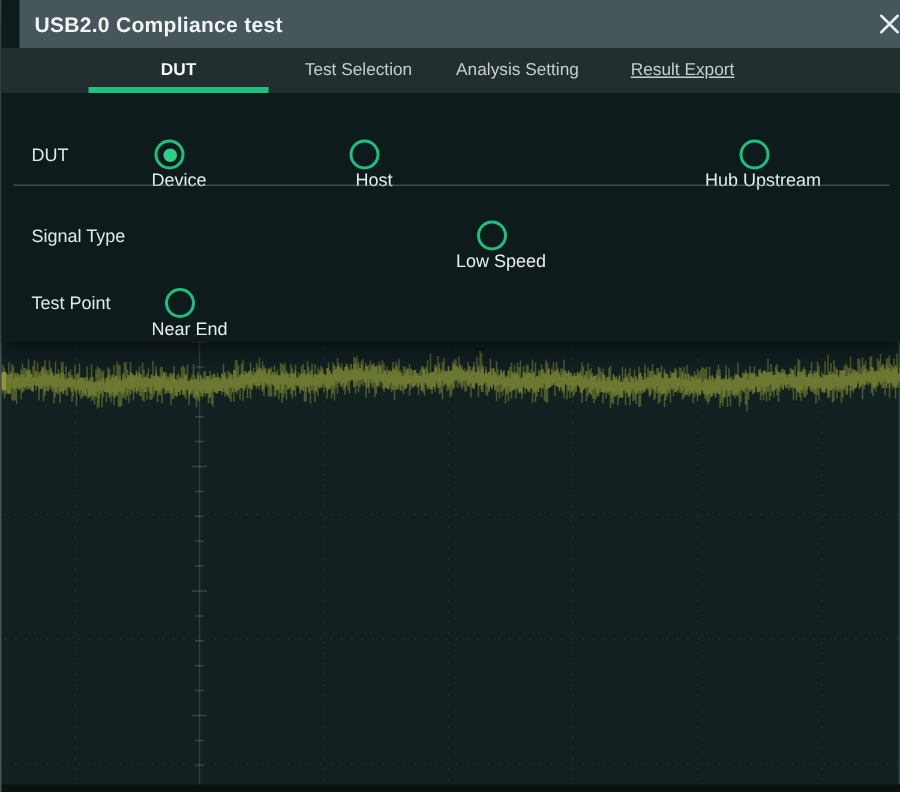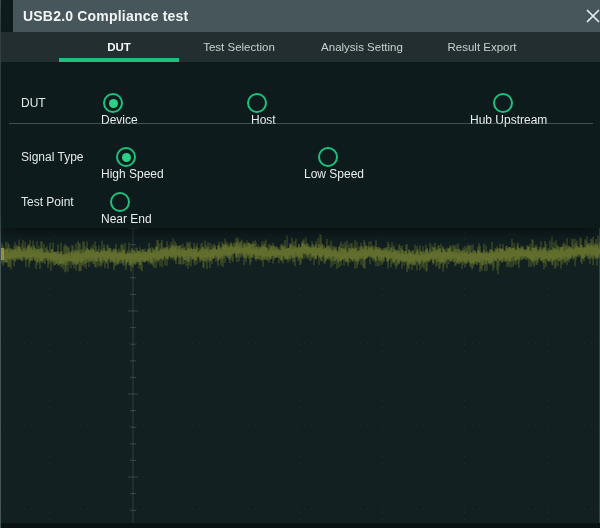--- a/index.html
+++ b/index.html
@@ -45,21 +45,21 @@
     position:absolute;top:0;width:120px;height:30px;cursor:pointer;
     display:flex;align-items:center;justify-content:center;
     font-size:11.5px;color:#c7d0d0;
   }
   .tab.selected{color:#f5f8f8;font-weight:bold;}
   .tab .underline{
     display:none;position:absolute;left:0;bottom:0;width:120px;height:4px;
     background:var(--accent-green,#1fc07d);
   }
   .tab.selected .underline{display:block;}
-  .tab-0{left:58px;} .tab-1{left:178px;} .tab-2{left:301px;align-items:center;} .tab-3{left:421px;}
+  .tab-0{left:58px;} .tab-1{left:178px;} .tab-2{left:284px;align-items:center;} .tab-3{left:394px;text-decoration:underline;}
   
   .panel{position:absolute;left:0;top:62px;width:600px;height:166px;}
   .row-label{
     position:absolute;left:20px;height:20px;line-height:20px;
     font-size:12px;color:#e2e8e8;
   }
   .radio{
     position:absolute;height:20px;display:flex;align-items:center;
     cursor:pointer;
     flex-direction:column;
@@ -72,21 +72,21 @@
     content:"";position:absolute;left:50%;top:50%;width:9px;height:9px;
     margin:-4.5px 0 0 -4.5px;border-radius:50%;
     background:var(--accent-green-bright,#2bd286);
   }
   .radio .rlabel{margin-left:12px;font-size:12px;color:#e8eded;white-space:nowrap;}
   .divider{
     position:absolute;left:8px;right:8px;top:61px;height:1px;
     background:rgba(120,145,145,.45);
   }
   .y-dut{top:31px;} .y-sig{top:85px;} .y-tp{top:130px;}
-  .c1{left:88px;} .c2{left:206px;padding-left:32px;} .c3{left:291px;} .c4{left:457px;text-align:right;}
+  .c1{left:88px;} .c2{left:192px;padding-left:32px;} .c3{left:291px;} .c4{left:457px;text-align:right;}
 </style>
 </head>
 <body>
 
 <div class="screen">
 
   <div class="scope">
     <svg id="scope-svg" width="600" height="300" xmlns="http://www.w3.org/2000/svg">
         <path d="M2 115h1.2M9 115h1.2M16 115h1.2M23 115h1.2M30 115h1.2M37 115h1.2M44 115h1.2M51 115h1.2M58 115h1.2M65 115h1.2M72 115h1.2M79 115h1.2M86 115h1.2M93 115h1.2M100 115h1.2M107 115h1.2M114 115h1.2M121 115h1.2M128 115h1.2M135 115h1.2M142 115h1.2M149 115h1.2M156 115h1.2M163 115h1.2M170 115h1.2M177 115h1.2M184 115h1.2M191 115h1.2M198 115h1.2M205 115h1.2M212 115h1.2M219 115h1.2M226 115h1.2M233 115h1.2M240 115h1.2M247 115h1.2M254 115h1.2M261 115h1.2M268 115h1.2M275 115h1.2M282 115h1.2M289 115h1.2M296 115h1.2M303 115h1.2M310 115h1.2M317 115h1.2M324 115h1.2M331 115h1.2M338 115h1.2M345 115h1.2M352 115h1.2M359 115h1.2M366 115h1.2M373 115h1.2M380 115h1.2M387 115h1.2M394 115h1.2M401 115h1.2M408 115h1.2M415 115h1.2M422 115h1.2M429 115h1.2M436 115h1.2M443 115h1.2M450 115h1.2M457 115h1.2M464 115h1.2M471 115h1.2M478 115h1.2M485 115h1.2M492 115h1.2M499 115h1.2M506 115h1.2M513 115h1.2M520 115h1.2M527 115h1.2M534 115h1.2M541 115h1.2M548 115h1.2M555 115h1.2M562 115h1.2M569 115h1.2M576 115h1.2M583 115h1.2M590 115h1.2M597 115h1.2M2 198h1.2M9 198h1.2M16 198h1.2M23 198h1.2M30 198h1.2M37 198h1.2M44 198h1.2M51 198h1.2M58 198h1.2M65 198h1.2M72 198h1.2M79 198h1.2M86 198h1.2M93 198h1.2M100 198h1.2M107 198h1.2M114 198h1.2M121 198h1.2M128 198h1.2M135 198h1.2M142 198h1.2M149 198h1.2M156 198h1.2M163 198h1.2M170 198h1.2M177 198h1.2M184 198h1.2M191 198h1.2M198 198h1.2M205 198h1.2M212 198h1.2M219 198h1.2M226 198h1.2M233 198h1.2M240 198h1.2M247 198h1.2M254 198h1.2M261 198h1.2M268 198h1.2M275 198h1.2M282 198h1.2M289 198h1.2M296 198h1.2M303 198h1.2M310 198h1.2M317 198h1.2M324 198h1.2M331 198h1.2M338 198h1.2M345 198h1.2M352 198h1.2M359 198h1.2M366 198h1.2M373 198h1.2M380 198h1.2M387 198h1.2M394 198h1.2M401 198h1.2M408 198h1.2M415 198h1.2M422 198h1.2M429 198h1.2M436 198h1.2M443 198h1.2M450 198h1.2M457 198h1.2M464 198h1.2M471 198h1.2M478 198h1.2M485 198h1.2M492 198h1.2M499 198h1.2M506 198h1.2M513 198h1.2M520 198h1.2M527 198h1.2M534 198h1.2M541 198h1.2M548 198h1.2M555 198h1.2M562 198h1.2M569 198h1.2M576 198h1.2M583 198h1.2M590 198h1.2M597 198h1.2M2 281h1.2M9 281h1.2M16 281h1.2M23 281h1.2M30 281h1.2M37 281h1.2M44 281h1.2M51 281h1.2M58 281h1.2M65 281h1.2M72 281h1.2M79 281h1.2M86 281h1.2M93 281h1.2M100 281h1.2M107 281h1.2M114 281h1.2M121 281h1.2M128 281h1.2M135 281h1.2M142 281h1.2M149 281h1.2M156 281h1.2M163 281h1.2M170 281h1.2M177 281h1.2M184 281h1.2M191 281h1.2M198 281h1.2M205 281h1.2M212 281h1.2M219 281h1.2M226 281h1.2M233 281h1.2M240 281h1.2M247 281h1.2M254 281h1.2M261 281h1.2M268 281h1.2M275 281h1.2M282 281h1.2M289 281h1.2M296 281h1.2M303 281h1.2M310 281h1.2M317 281h1.2M324 281h1.2M331 281h1.2M338 281h1.2M345 281h1.2M352 281h1.2M359 281h1.2M366 281h1.2M373 281h1.2M380 281h1.2M387 281h1.2M394 281h1.2M401 281h1.2M408 281h1.2M415 281h1.2M422 281h1.2M429 281h1.2M436 281h1.2M443 281h1.2M450 281h1.2M457 281h1.2M464 281h1.2M471 281h1.2M478 281h1.2M485 281h1.2M492 281h1.2M499 281h1.2M506 281h1.2M513 281h1.2M520 281h1.2M527 281h1.2M534 281h1.2M541 281h1.2M548 281h1.2M555 281h1.2M562 281h1.2M569 281h1.2M576 281h1.2M583 281h1.2M590 281h1.2M597 281h1.2M49 4v1.2M49 11v1.2M49 18v1.2M49 25v1.2M49 32v1.2M49 39v1.2M49 46v1.2M49 53v1.2M49 60v1.2M49 67v1.2M49 74v1.2M49 81v1.2M49 88v1.2M49 95v1.2M49 102v1.2M49 109v1.2M49 116v1.2M49 123v1.2M49 130v1.2M49 137v1.2M49 144v1.2M49 151v1.2M49 158v1.2M49 165v1.2M49 172v1.2M49 179v1.2M49 186v1.2M49 193v1.2M49 200v1.2M49 207v1.2M49 214v1.2M49 221v1.2M49 228v1.2M49 235v1.2M49 242v1.2M49 249v1.2M49 256v1.2M49 263v1.2M49 270v1.2M49 277v1.2M49 284v1.2M49 291v1.2M215 4v1.2M215 11v1.2M215 18v1.2M215 25v1.2M215 32v1.2M215 39v1.2M215 46v1.2M215 53v1.2M215 60v1.2M215 67v1.2M215 74v1.2M215 81v1.2M215 88v1.2M215 95v1.2M215 102v1.2M215 109v1.2M215 116v1.2M215 123v1.2M215 130v1.2M215 137v1.2M215 144v1.2M215 151v1.2M215 158v1.2M215 165v1.2M215 172v1.2M215 179v1.2M215 186v1.2M215 193v1.2M215 200v1.2M215 207v1.2M215 214v1.2M215 221v1.2M215 228v1.2M215 235v1.2M215 242v1.2M215 249v1.2M215 256v1.2M215 263v1.2M215 270v1.2M215 277v1.2M215 284v1.2M215 291v1.2M298 4v1.2M298 11v1.2M298 18v1.2M298 25v1.2M298 32v1.2M298 39v1.2M298 46v1.2M298 53v1.2M298 60v1.2M298 67v1.2M298 74v1.2M298 81v1.2M298 88v1.2M298 95v1.2M298 102v1.2M298 109v1.2M298 116v1.2M298 123v1.2M298 130v1.2M298 137v1.2M298 144v1.2M298 151v1.2M298 158v1.2M298 165v1.2M298 172v1.2M298 179v1.2M298 186v1.2M298 193v1.2M298 200v1.2M298 207v1.2M298 214v1.2M298 221v1.2M298 228v1.2M298 235v1.2M298 242v1.2M298 249v1.2M298 256v1.2M298 263v1.2M298 270v1.2M298 277v1.2M298 284v1.2M298 291v1.2M381 4v1.2M381 11v1.2M381 18v1.2M381 25v1.2M381 32v1.2M381 39v1.2M381 46v1.2M381 53v1.2M381 60v1.2M381 67v1.2M381 74v1.2M381 81v1.2M381 88v1.2M381 95v1.2M381 102v1.2M381 109v1.2M381 116v1.2M381 123v1.2M381 130v1.2M381 137v1.2M381 144v1.2M381 151v1.2M381 158v1.2M381 165v1.2M381 172v1.2M381 179v1.2M381 186v1.2M381 193v1.2M381 200v1.2M381 207v1.2M381 214v1.2M381 221v1.2M381 228v1.2M381 235v1.2M381 242v1.2M381 249v1.2M381 256v1.2M381 263v1.2M381 270v1.2M381 277v1.2M381 284v1.2M381 291v1.2M464 4v1.2M464 11v1.2M464 18v1.2M464 25v1.2M464 32v1.2M464 39v1.2M464 46v1.2M464 53v1.2M464 60v1.2M464 67v1.2M464 74v1.2M464 81v1.2M464 88v1.2M464 95v1.2M464 102v1.2M464 109v1.2M464 116v1.2M464 123v1.2M464 130v1.2M464 137v1.2M464 144v1.2M464 151v1.2M464 158v1.2M464 165v1.2M464 172v1.2M464 179v1.2M464 186v1.2M464 193v1.2M464 200v1.2M464 207v1.2M464 214v1.2M464 221v1.2M464 228v1.2M464 235v1.2M464 242v1.2M464 249v1.2M464 256v1.2M464 263v1.2M464 270v1.2M464 277v1.2M464 284v1.2M464 291v1.2M547 4v1.2M547 11v1.2M547 18v1.2M547 25v1.2M547 32v1.2M547 39v1.2M547 46v1.2M547 53v1.2M547 60v1.2M547 67v1.2M547 74v1.2M547 81v1.2M547 88v1.2M547 95v1.2M547 102v1.2M547 109v1.2M547 116v1.2M547 123v1.2M547 130v1.2M547 137v1.2M547 144v1.2M547 151v1.2M547 158v1.2M547 165v1.2M547 172v1.2M547 179v1.2M547 186v1.2M547 193v1.2M547 200v1.2M547 207v1.2M547 214v1.2M547 221v1.2M547 228v1.2M547 235v1.2M547 242v1.2M547 249v1.2M547 256v1.2M547 263v1.2M547 270v1.2M547 277v1.2M547 284v1.2M547 291v1.2" stroke="#96b4b9" stroke-opacity="0.1" stroke-width="1" fill="none"></path>
         <line x1="132" y1="0" x2="132" y2="295" stroke="#96b4b9" stroke-opacity="0.2" stroke-width="1"></line>
@@ -140,24 +140,20 @@
         <span class="rlabel">Host</span>
       </div>
       <div class="radio y-dut c4">
         <span class="circle"></span>
         <span class="rlabel">Hub Upstream</span>
       </div>
 
       <div class="divider"></div>
 
       <span class="row-label y-sig">Signal Type</span>
-      <div class="radio y-sig c1 selected">
-        <span class="circle"></span>
-        <span class="rlabel">High Speed</span>
-      </div>
       <div class="radio y-sig c3">
         <span class="circle"></span>
         <span class="rlabel">Low Speed</span>
       </div>
 
       <span class="row-label y-tp">Test Point</span>
       <div class="radio y-tp c1">
         <span class="circle"></span>
         <span class="rlabel">Near End</span>
       </div>

